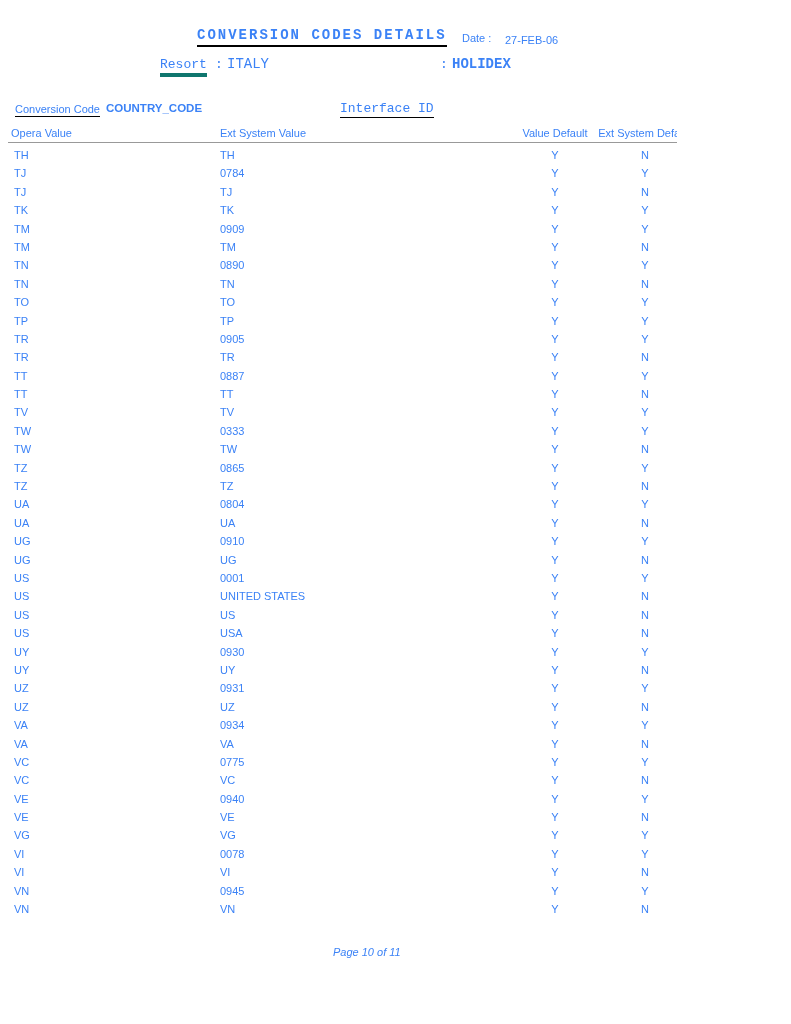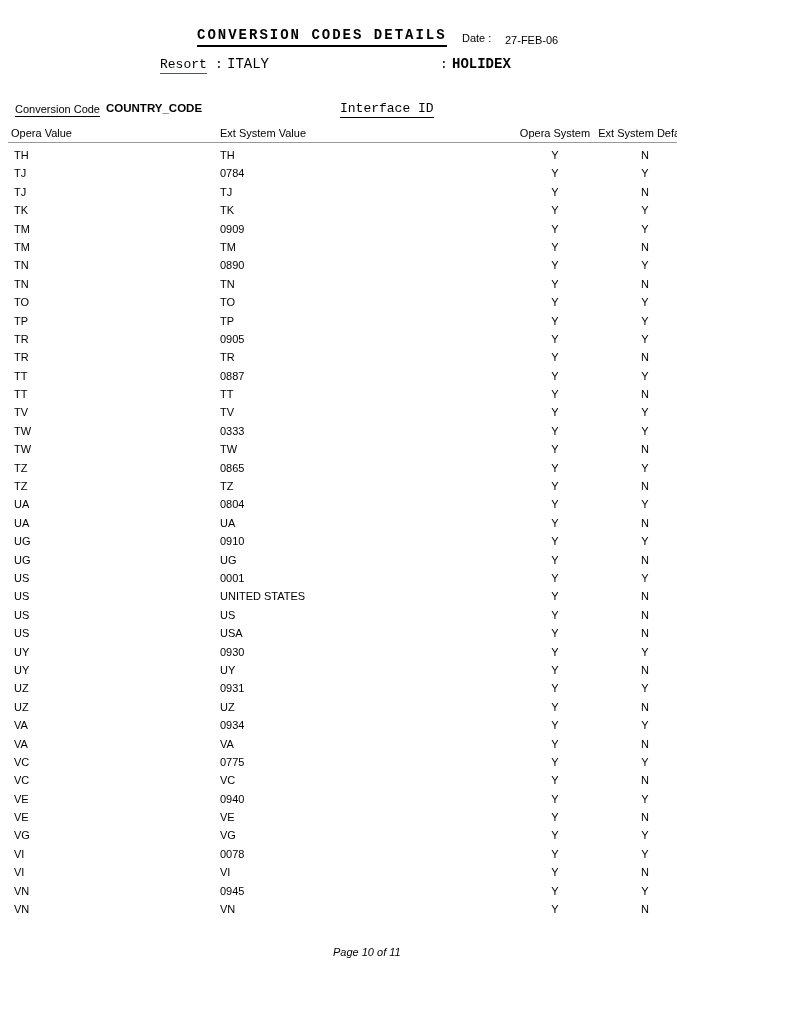--- a/index.html
+++ b/index.html
@@ -2,21 +2,21 @@
 <html><head>
 <meta charset="utf-8">
 <style>
   * { margin:0; padding:0; box-sizing:border-box; }
   html, body { background:#ffffff; }
   .page {
     position:relative;
     width:677px;
     height:1024px;
     background:#ffffff;
-    color:#000000;
+    color:#3b82f6;
     font-family:"Liberation Sans", sans-serif;
     overflow:hidden;
   }
 
   
   .report-title {
     position:absolute;
     left:197px; top:27px;
     font-family:"Liberation Mono", "DejaVu Sans Mono", monospace;
     font-weight:bold;
@@ -34,21 +34,21 @@
   .date-value {
     position:absolute;
     left:505px; top:34px;
     font-size:11px;
   }
   .resort-label {
     position:absolute;
     left:160px; top:57px;
     font-family:"Liberation Mono", "DejaVu Sans Mono", monospace;
     font-size:13px;
-    border-bottom:1px solid #0f766e;
+    border-bottom:4px solid #0f766e;
     padding-bottom:1px;
     white-space:nowrap;
   }
   .resort-colon {
     position:absolute;
     left:215px; top:57px;
     font-family:"Liberation Mono", "DejaVu Sans Mono", monospace;
     font-size:13px;
   }
   .resort-value {
@@ -156,21 +156,21 @@
 
   <div class="interface-label">Interface ID</div>
   <div class="interface-colon">:</div>
   <div class="interface-value">HOLIDEX</div>
 
   <div class="cc-label">Conversion Code</div>
   <div class="cc-value">COUNTRY_CODE</div>
 
   <div class="col-header ch0">Opera Value</div>
   <div class="col-header ch1">Ext System Value</div>
-  <div class="col-header ch2">Opera System</div>
+  <div class="col-header ch2">Value Default</div>
   <div class="col-header ch3">Ext System Default</div>
 
   <div class="header-rule"></div>
 
   <div class="table-body">
       <div class="trow">
         <div class="tcell c0">TH</div>
         <div class="tcell c1">TH</div>
         <div class="tcell c2">Y</div>
         <div class="tcell c3">N</div>

